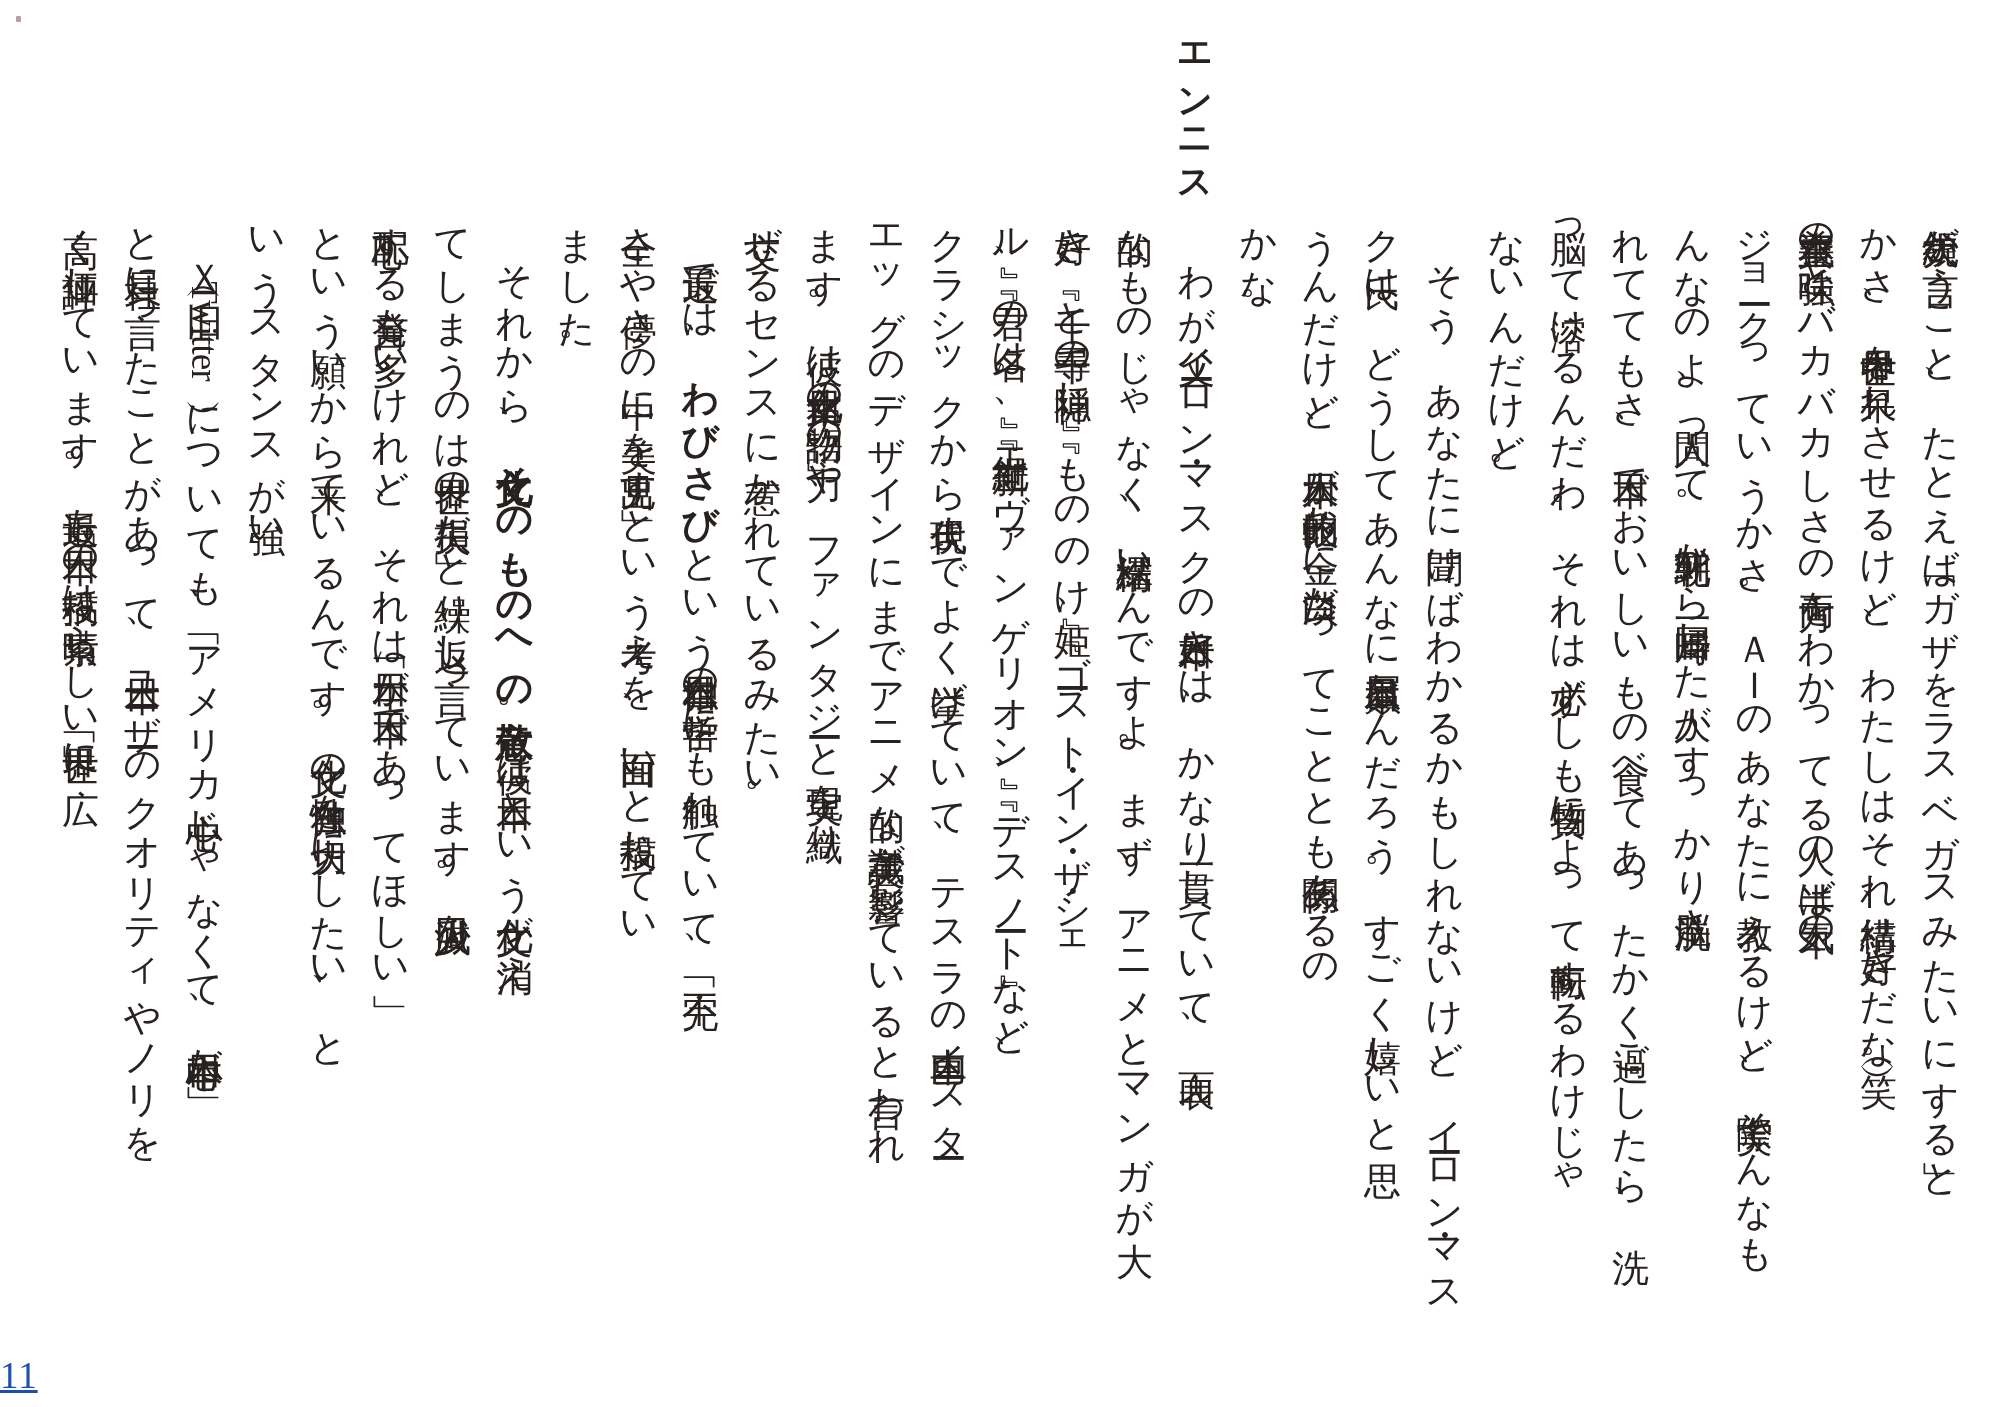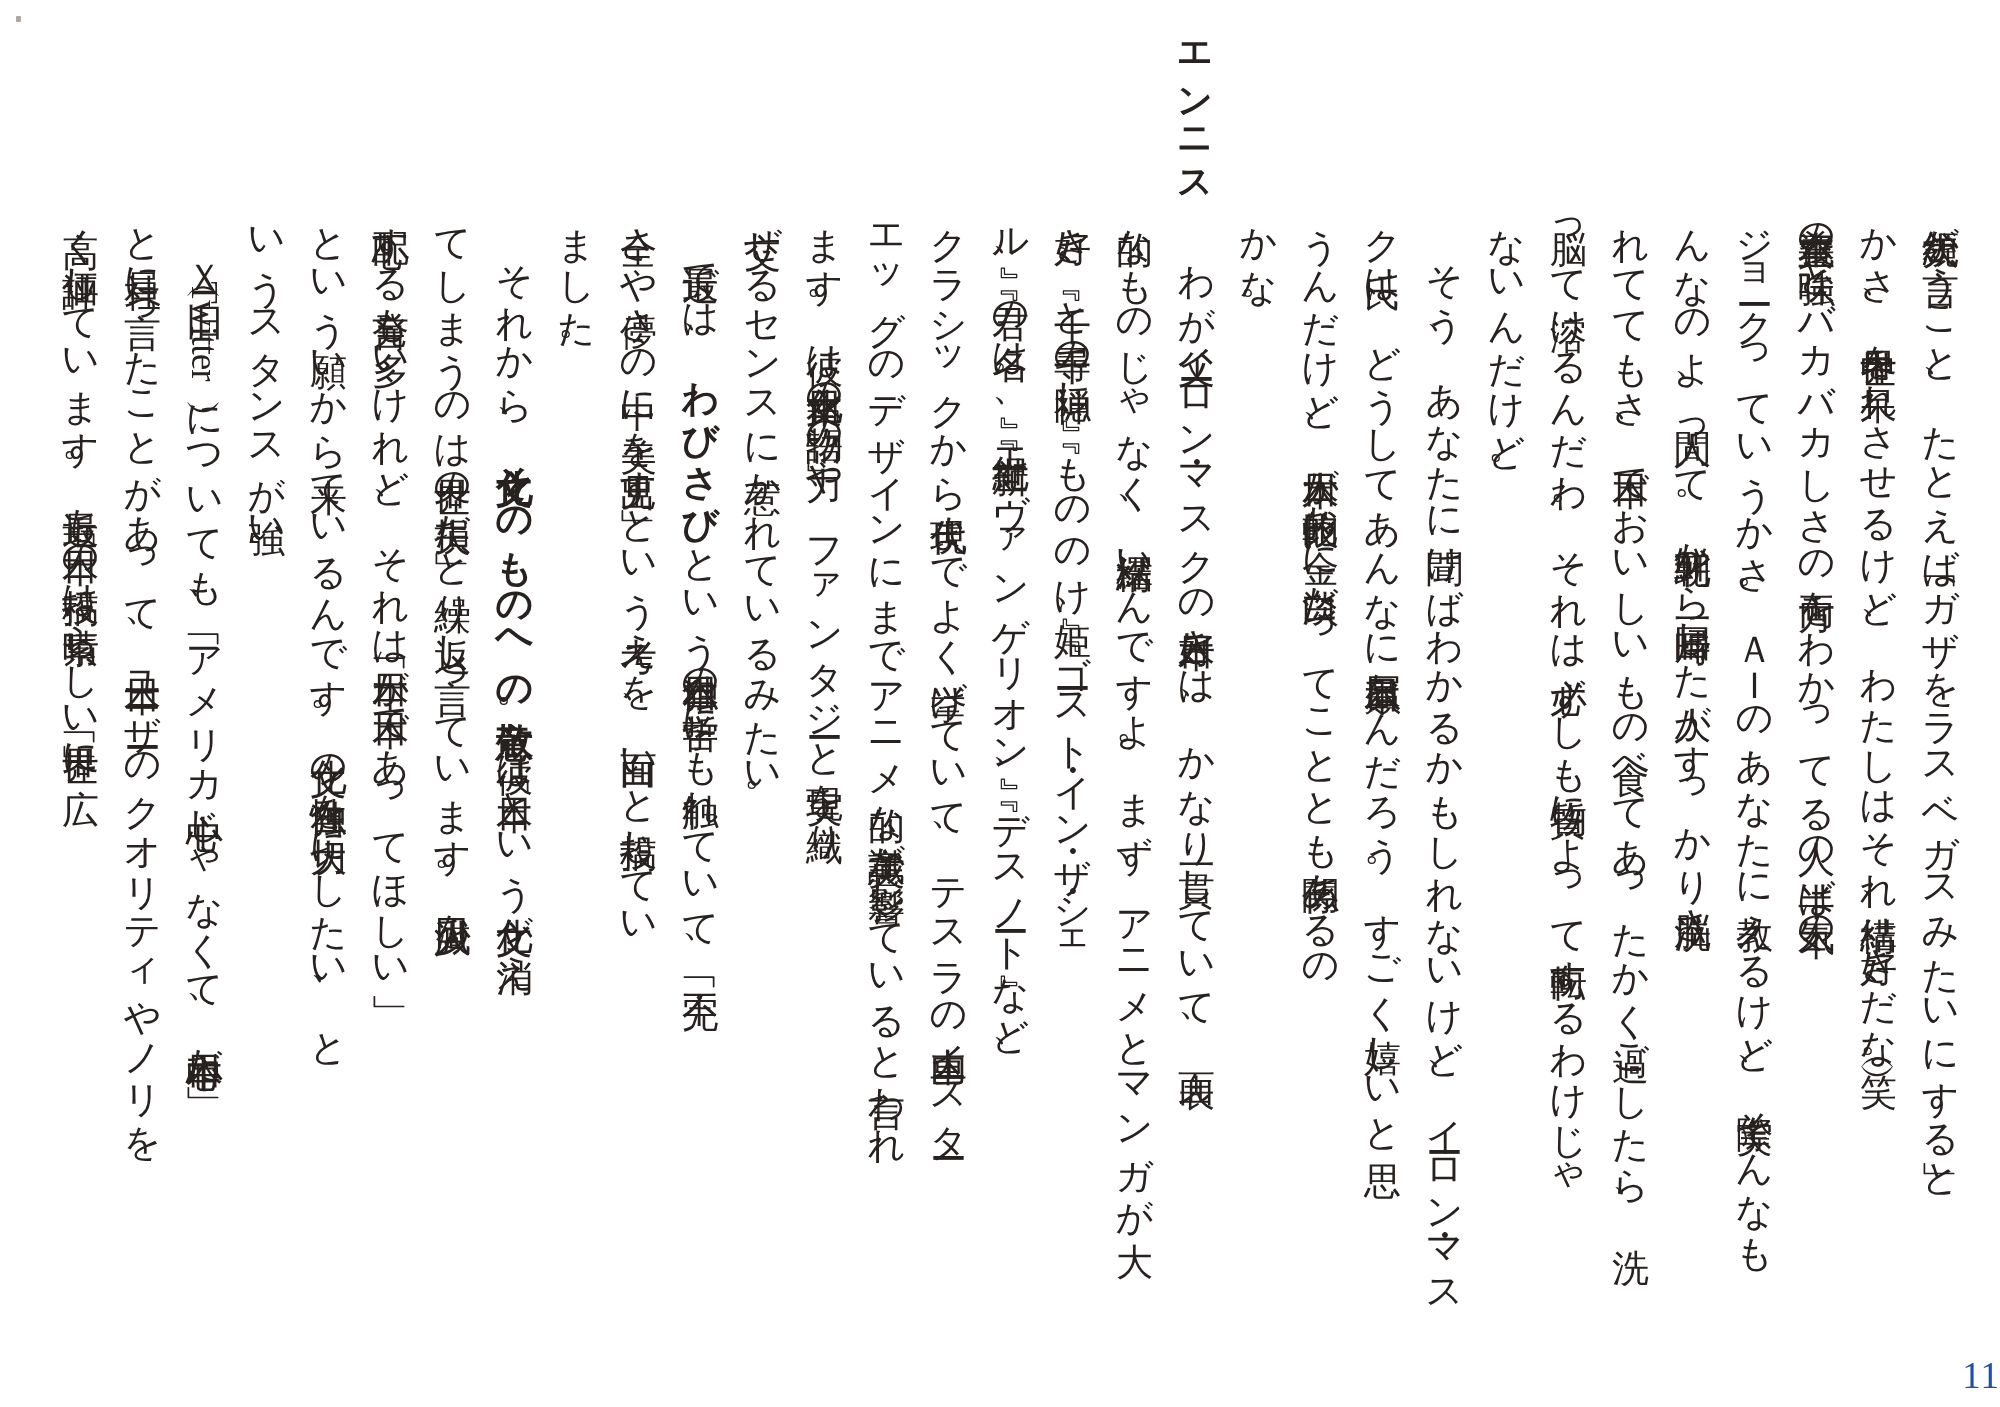--- a/index.html
+++ b/index.html
@@ -30,21 +30,21 @@
   }
   
   .em{
     font-weight:700;
     font-family:"Liberation Sans","DejaVu Sans",sans-serif;
     letter-spacing:0;
   }
   
   .page-number{
     position:absolute;top:1354px;left:0;width:100%;
-    text-align:right;font-size:37px;letter-spacing:1px;
+    text-align:left;font-size:37px;letter-spacing:1px;text-decoration:underline;
   }
 </style>
 </head>
 <body style="background: rgb(255, 255, 255); color: rgb(39, 34, 32);">
 
 <div class="page">
 
   <span class="artifact"></span>
 
   <div class="header-vert">エンニス</div>

